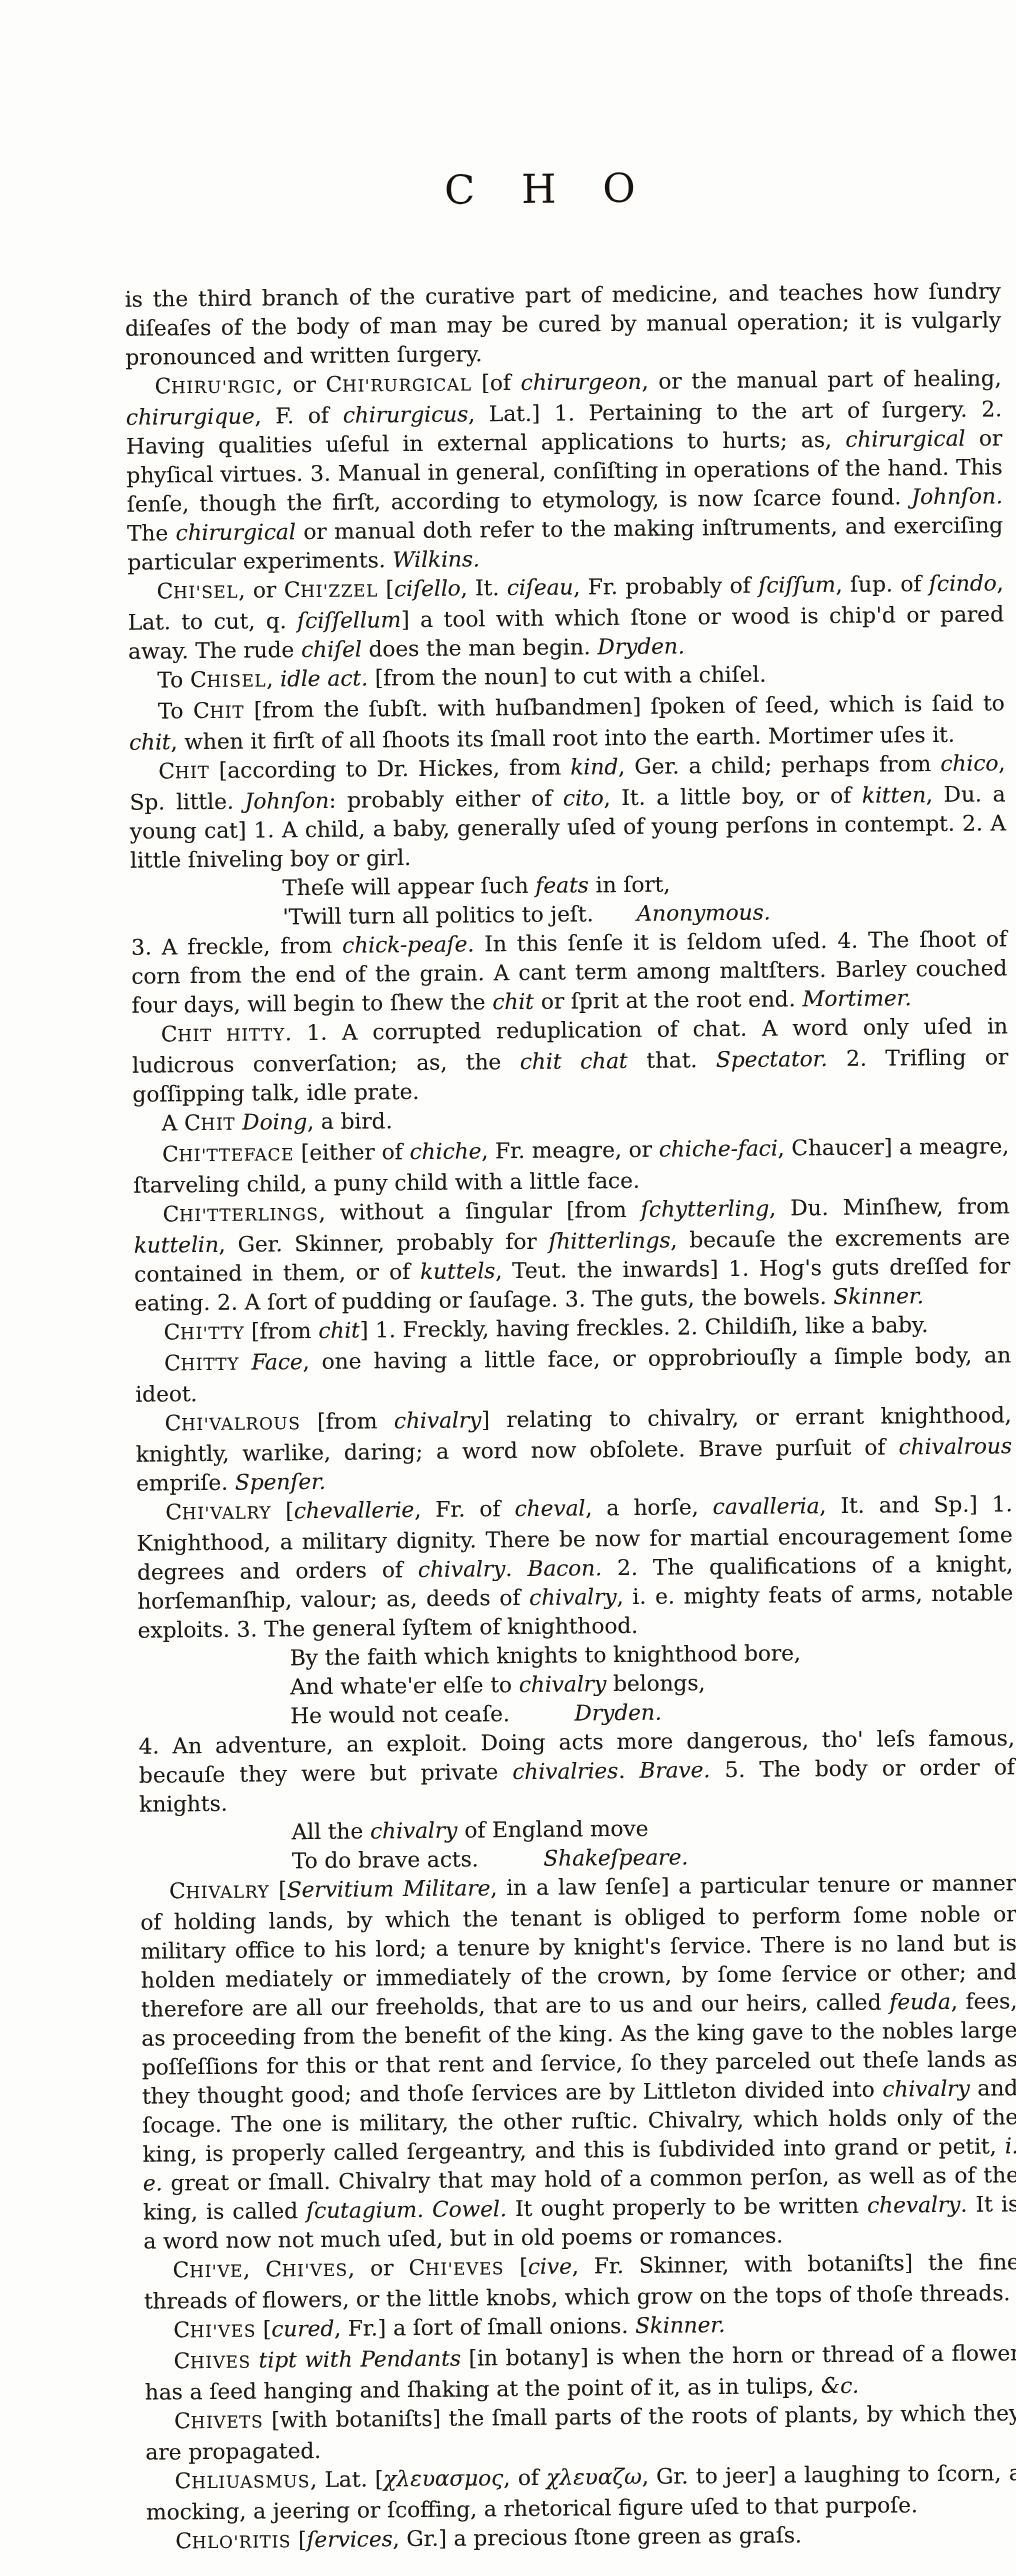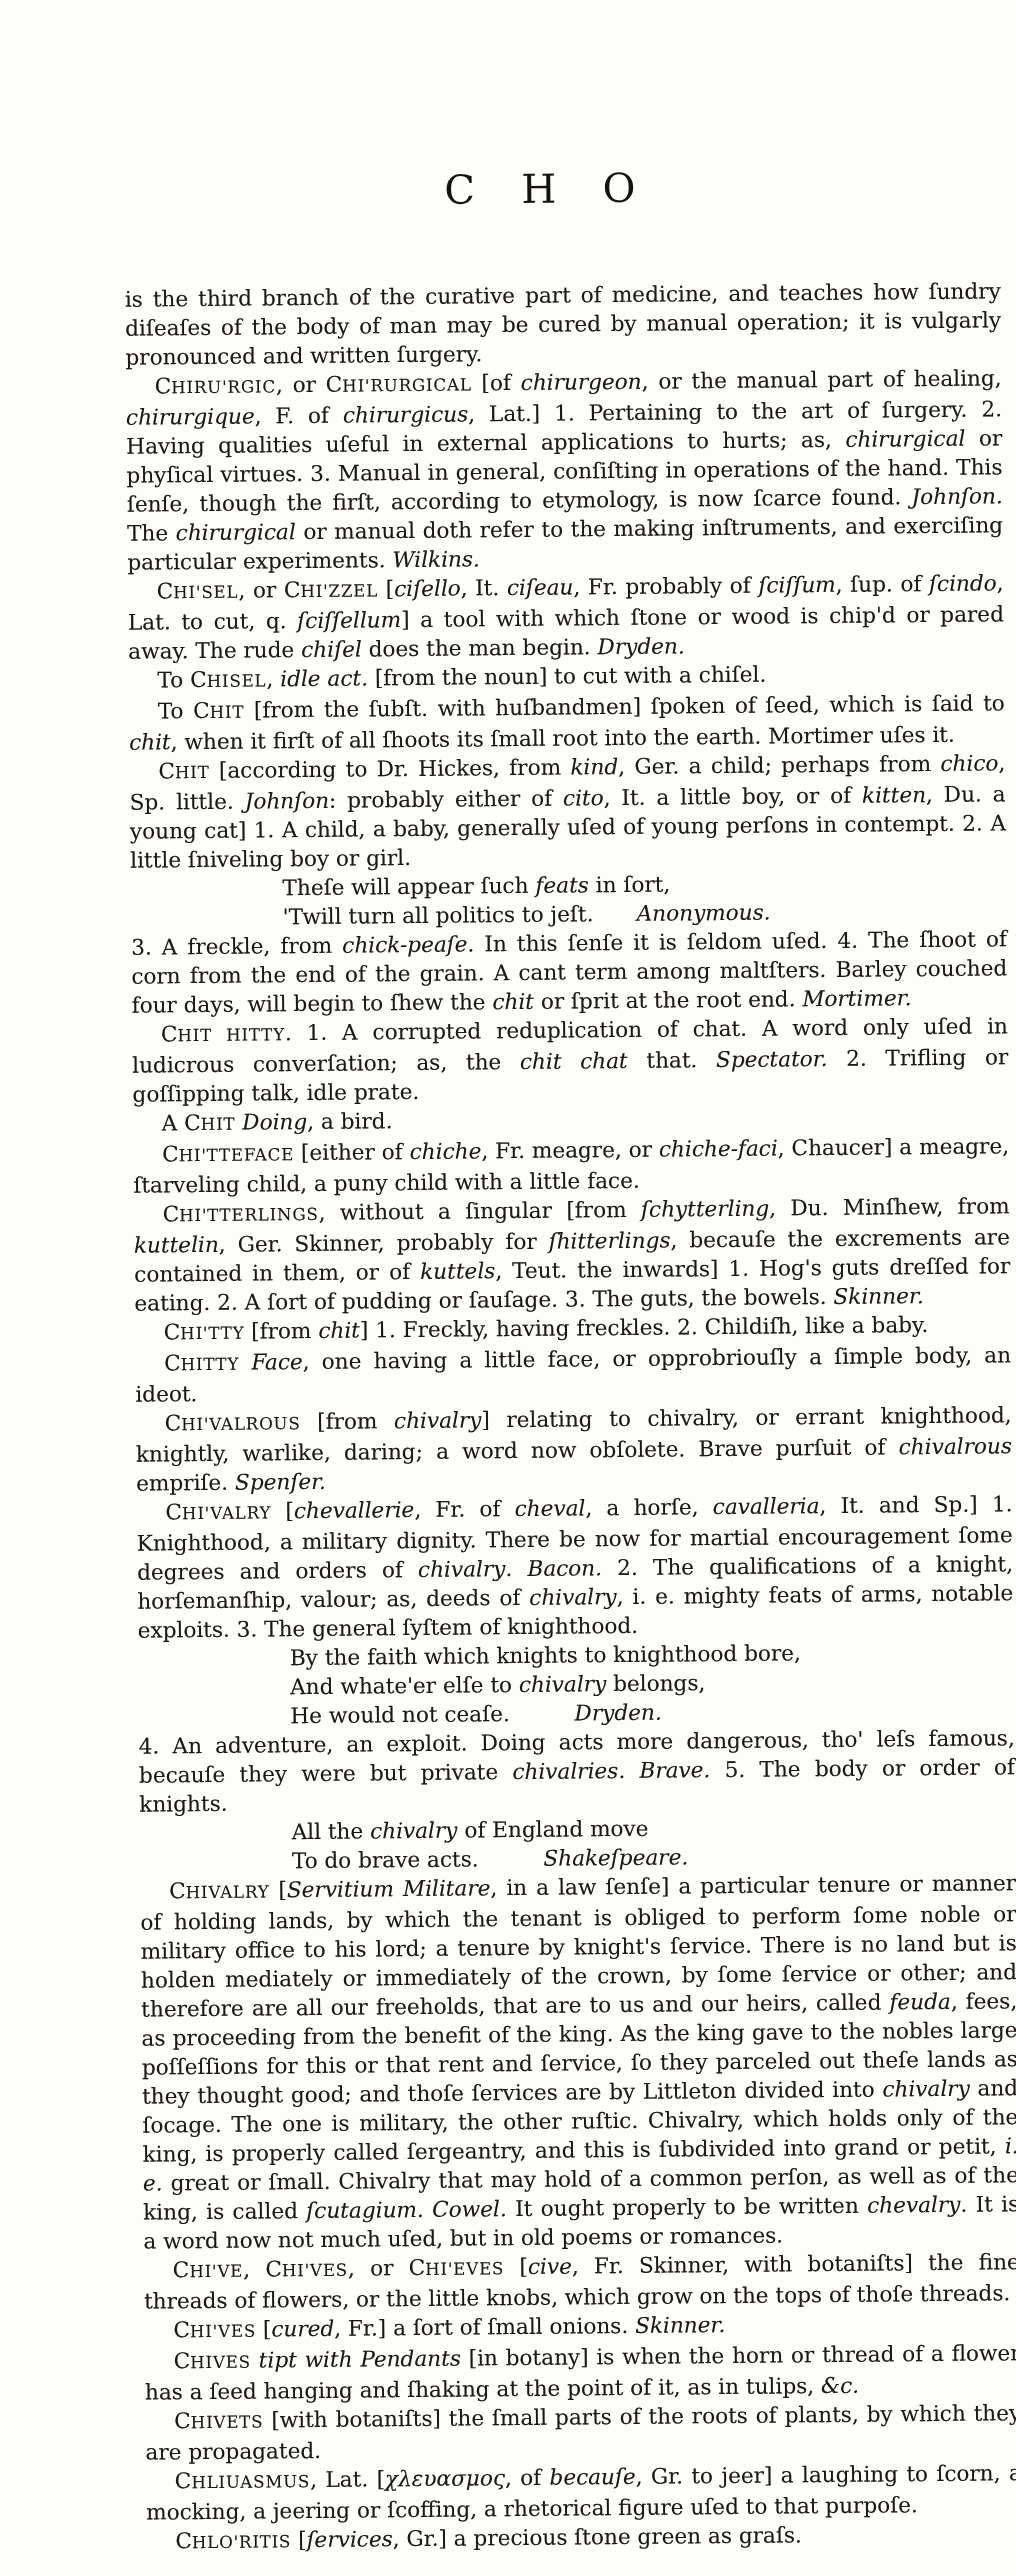--- a/index.html
+++ b/index.html
@@ -78,18 +78,18 @@
         <p class="para verse"><span class="run-n">And whate'er elſe to </span><span class="run-i">chivalry</span><span class="run-n"> belongs,</span></p>
         <p class="para verse"><span class="run-n">He would not ceaſe.   </span><span class="run-i">Dryden.</span></p>
         <p class="para cont"><span class="run-n">4. An adventure, an exploit.  Doing acts more dangerous, tho' leſs famous, becauſe they were but private </span><span class="run-i">chivalries</span><span class="run-n">. </span><span class="run-i">Brave.</span><span class="run-n">  5. The body or order of knights.</span></p>
         <p class="para verse"><span class="run-n">All the </span><span class="run-i">chivalry</span><span class="run-n"> of England move</span></p>
         <p class="para verse"><span class="run-n">To do brave acts.   </span><span class="run-i">Shakeſpeare.</span></p>
         <p class="para entry"><span class="run-n">C</span><span class="run-sc">HIVALRY</span><span class="run-n"> [</span><span class="run-i">Servitium Militare</span><span class="run-n">, in a law ſenſe] a particular tenure or manner of holding lands, by which the tenant is obliged to perform ſome noble or military office to his lord; a tenure by knight's ſervice.  There is no land but is holden mediately or immediately of the crown, by ſome ſervice or other; and therefore are all our freeholds, that are to us and our heirs, called </span><span class="run-i">feuda</span><span class="run-n">, fees, as proceeding from the benefit of the king.  As the king gave to the nobles large poſſeſſions for this or that rent and ſervice, ſo they parceled out theſe lands as they thought good; and thoſe ſervices are by Littleton divided into </span><span class="run-i">chivalry</span><span class="run-n"> and ſocage.  The one is military, the other ruſtic.  Chivalry, which holds only of the king, is properly called ſergeantry, and this is ſubdivided into grand or petit, </span><span class="run-i">i. e.</span><span class="run-n"> great or ſmall.  Chivalry that may hold of a common perſon, as well as of the king, is called </span><span class="run-i">ſcutagium</span><span class="run-n">. </span><span class="run-i">Cowel.</span><span class="run-n">  It ought properly to be written </span><span class="run-i">chevalry</span><span class="run-n">.  It is a word now not much uſed, but in old poems or romances.</span></p>
         <p class="para entry"><span class="run-n">C</span><span class="run-sc">HI'VE</span><span class="run-n">, </span><span class="run-n">C</span><span class="run-sc">HI'VES</span><span class="run-n">, or </span><span class="run-n">C</span><span class="run-sc">HI'EVES</span><span class="run-n"> [</span><span class="run-i">cive</span><span class="run-n">, Fr. Skinner, with botaniſts] the fine threads of flowers, or the little knobs, which grow on the tops of thoſe threads.</span></p>
         <p class="para entry"><span class="run-n">C</span><span class="run-sc">HI'VES</span><span class="run-n"> [</span><span class="run-i">cured</span><span class="run-n">, Fr.] a ſort of ſmall onions. </span><span class="run-i">Skinner.</span></p>
         <p class="para entry"><span class="run-n">C</span><span class="run-sc">HIVES</span><span class="run-n"> </span><span class="run-i">tipt with Pendants</span><span class="run-n"> [in botany] is when the horn or thread of a flower has a ſeed hanging and ſhaking at the point of it, as in tulips, </span><span class="run-i">&amp;c.</span></p>
         <p class="para entry"><span class="run-n">C</span><span class="run-sc">HIVETS</span><span class="run-n"> [with botaniſts] the ſmall parts of the roots of plants, by which they are propagated.</span></p>
-        <p class="para entry"><span class="run-n">C</span><span class="run-sc">HLIUASMUS</span><span class="run-n">, Lat. [</span><span class="run-g">χλευασμος</span><span class="run-n">, of </span><span class="run-g">becauſe</span><span class="run-n">, Gr. to jeer] a laughing to ſcorn, a mocking, a jeering or ſcoffing, a rhetorical figure uſed to that purpoſe.</span></p>
+        <p class="para entry"><span class="run-n">C</span><span class="run-sc">HLIUASMUS</span><span class="run-n">, Lat. [</span><span class="run-g">χλευασμος</span><span class="run-n">, of </span><span class="run-g">χλευαζω</span><span class="run-n">, Gr. to jeer] a laughing to ſcorn, a mocking, a jeering or ſcoffing, a rhetorical figure uſed to that purpoſe.</span></p>
         <p class="para entry"><span class="run-n">C</span><span class="run-sc">HLO'RITIS</span><span class="run-n"> [</span><span class="run-g">ſervices</span><span class="run-n">, Gr.] a precious ſtone green as graſs.</span></p>
       </div>
   </div>
 </div>
 
 
 </body></html>

